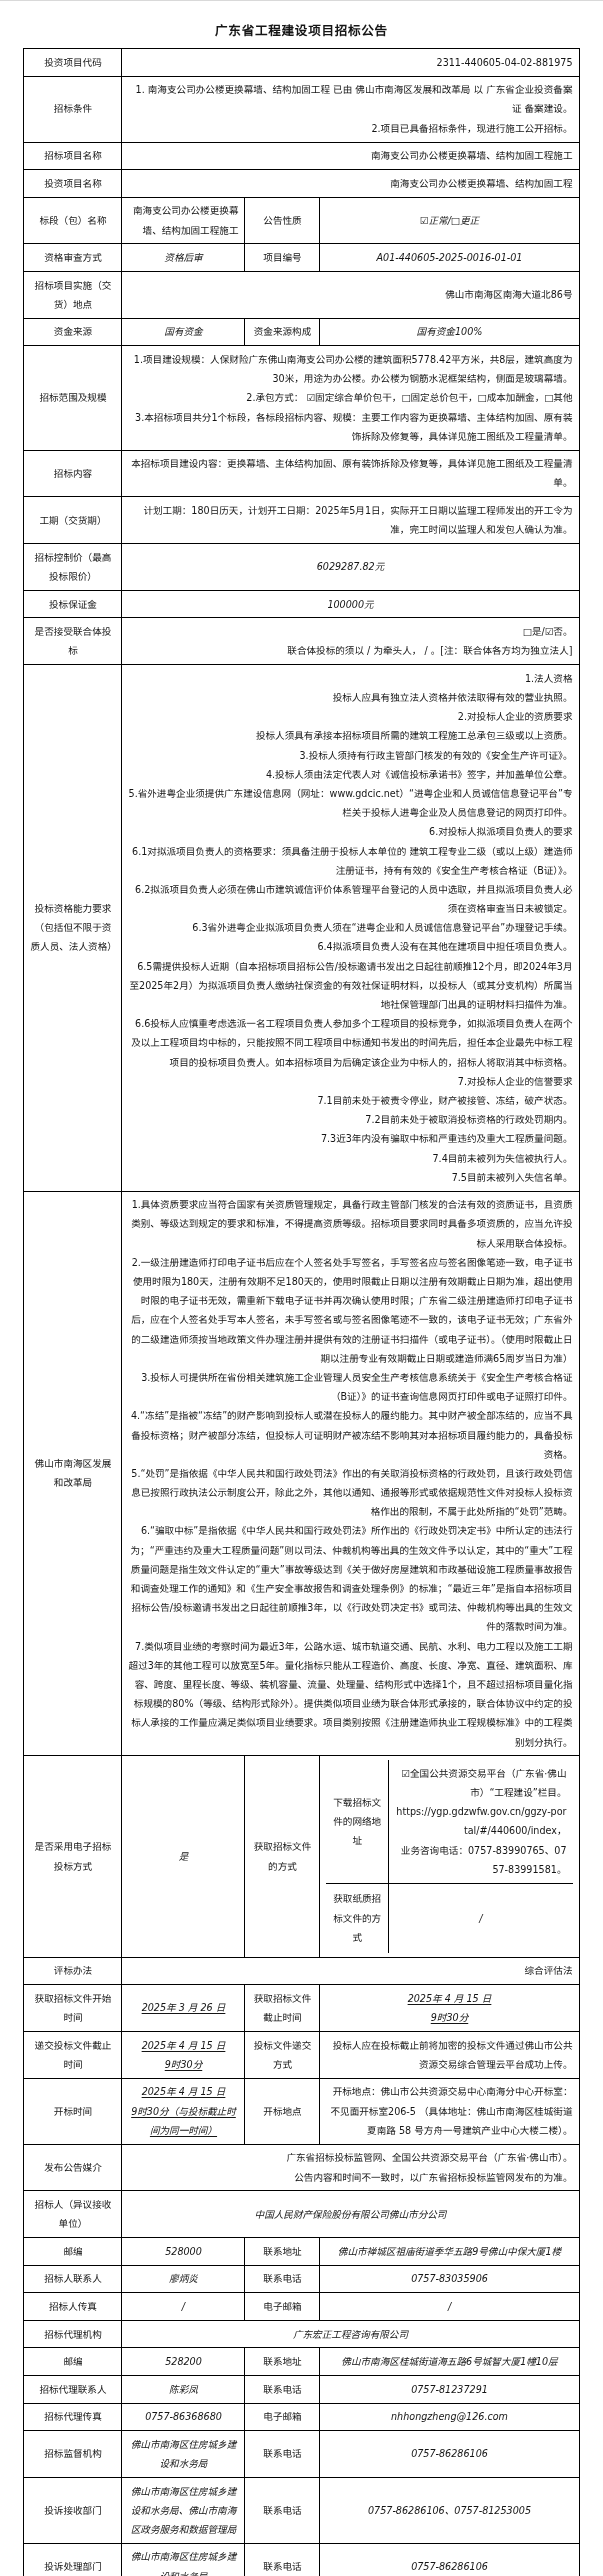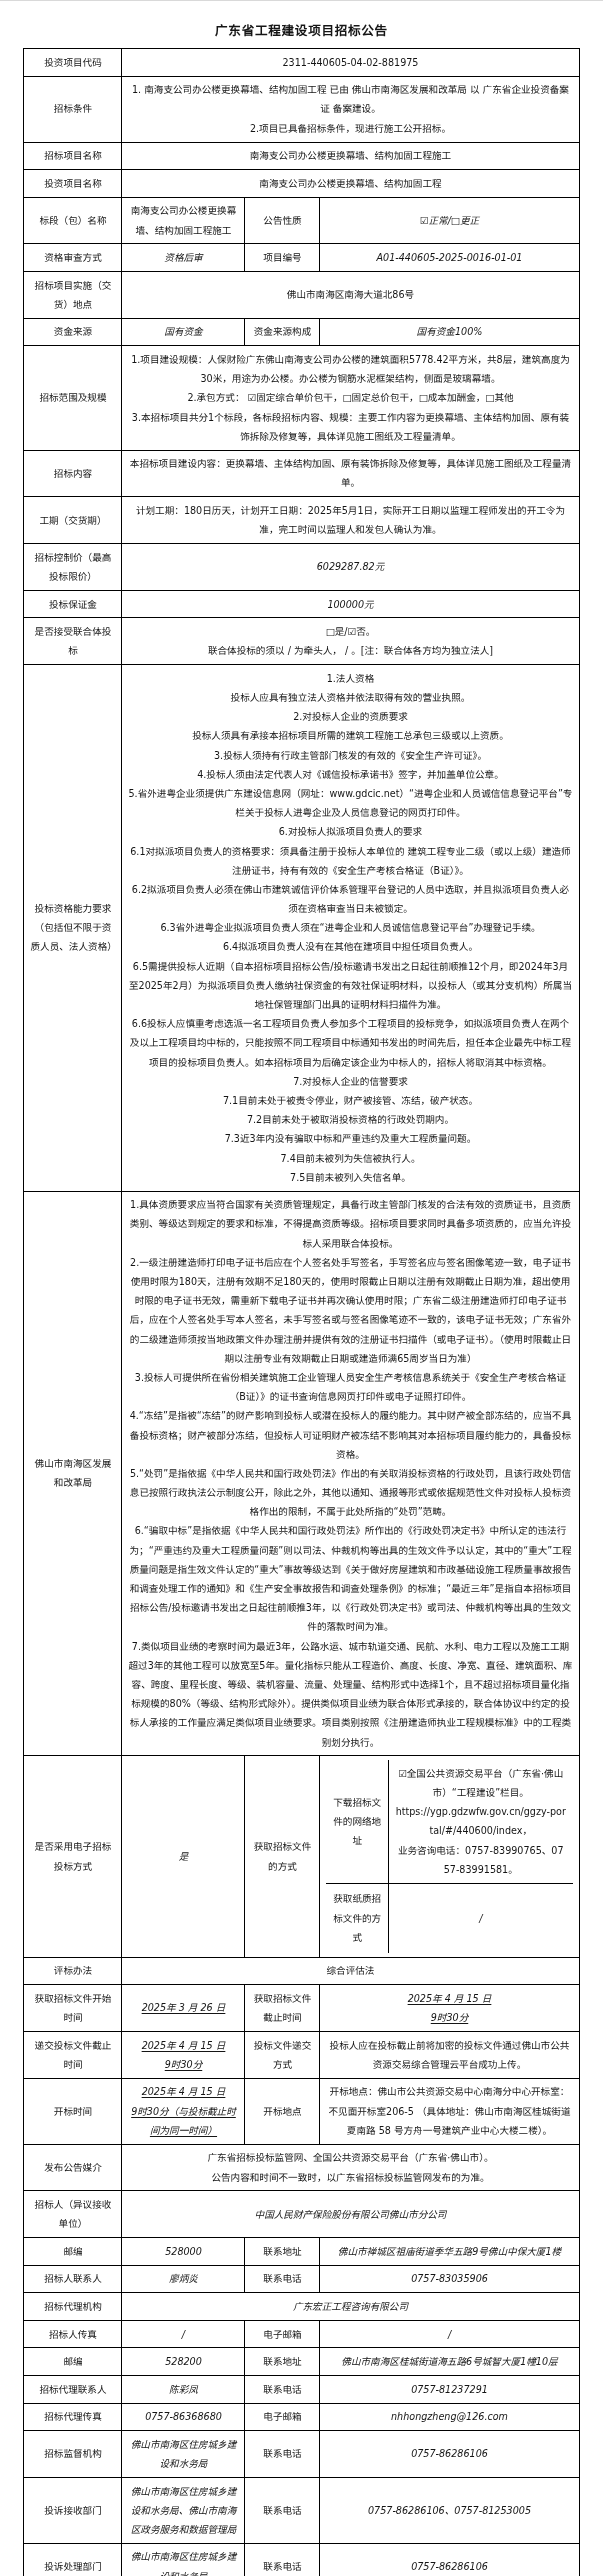--- a/index.html
+++ b/index.html
@@ -31,21 +31,21 @@
     line-height:2.0;
     padding:3.7px 6px;
     vertical-align:middle;
     word-break:break-all;
     overflow-wrap:break-word;
   }
   td.label{
     text-align:center;
     padding:3.7px 3px;
   }
-  td.val-left{text-align:center;margin-top:48px;}
+  td.val-left{text-align:right;margin-top:48px;}
   td.val-center{text-align:center;font-style:italic;}
   .pre{white-space:pre-line;}
   .ul{text-decoration:underline;text-underline-offset:2.2px;}
   td.nest{padding:0;vertical-align:top;}
   table.sub{
     width:100%;
     border-collapse:collapse;
     table-layout:fixed;
     height:100%;
   }
@@ -262,32 +262,32 @@
       </tr>
 
       <tr>
         <td class="label">招标人联系人</td>
         <td class="val-center">廖炳炎</td>
         <td class="label">联系电话</td>
         <td class="val-center">0757-83035906</td>
       </tr>
 
       <tr>
-        <td class="label">招标代理机构</td>
-        <td class="val-center" colspan="3">广东宏正工程咨询有限公司</td>
-      </tr>
-
-      <tr>
         <td class="label">招标人传真</td>
         <td class="val-center">/</td>
         <td class="label">电子邮箱</td>
         <td class="val-center">/</td>
       </tr>
 
       <tr>
+        <td class="label">招标代理机构</td>
+        <td class="val-center" colspan="3">广东宏正工程咨询有限公司</td>
+      </tr>
+
+      <tr>
         <td class="label">邮编</td>
         <td class="val-center">528200</td>
         <td class="label">联系地址</td>
         <td class="val-center">佛山市南海区桂城街道海五路6号城智大厦1幢10层</td>
       </tr>
 
       <tr>
         <td class="label">招标代理联系人</td>
         <td class="val-center">陈彩凤</td>
         <td class="label">联系电话</td>

